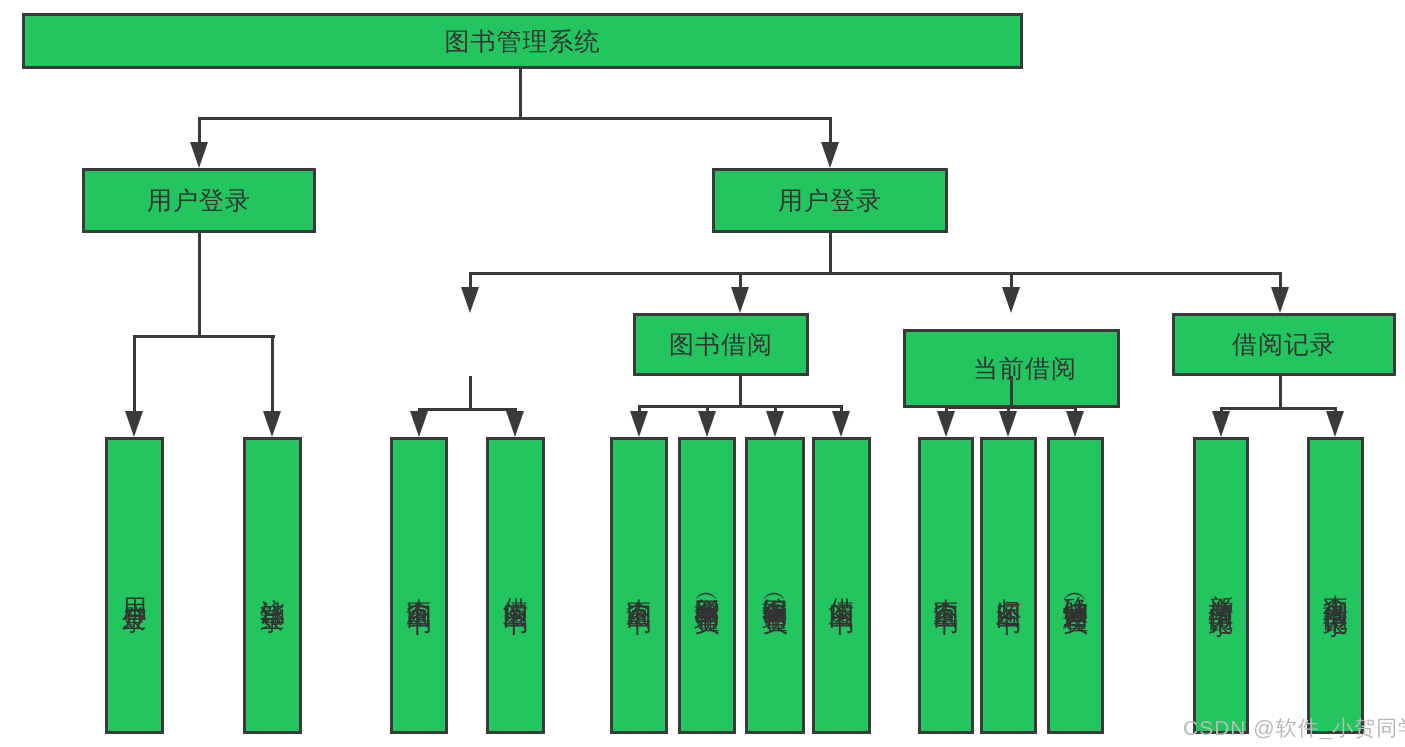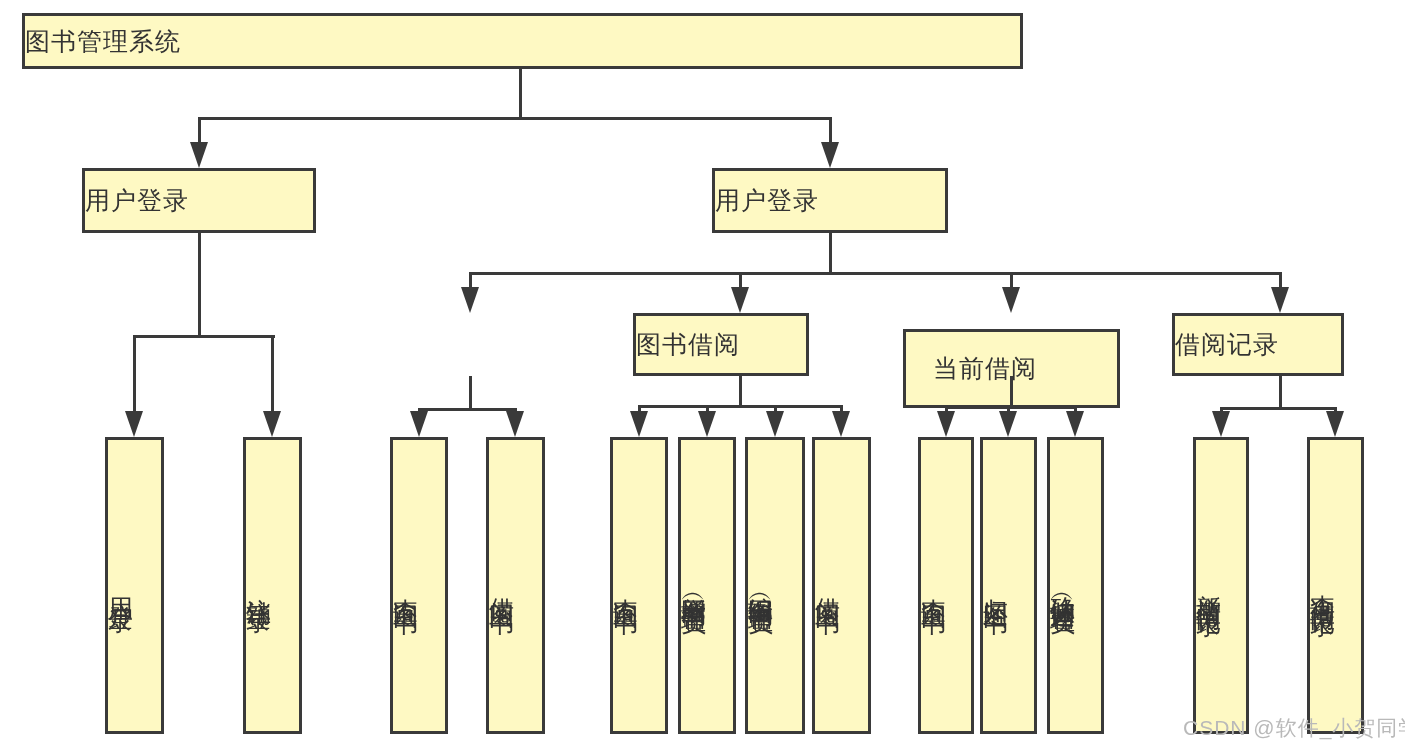--- a/index.html
+++ b/index.html
@@ -7,23 +7,24 @@
     position:relative;
     width:1405px;height:747px;
     background:#ffffff;
     font-family:"Liberation Sans", sans-serif;
     overflow:hidden;
   }
   .box{
     position:absolute;
     box-sizing:border-box;
     border:3px solid #3a3a3a;
-    background:#fef9c3;
+    background:#22c55e;
     display:flex;
     align-items:center;
+    justify-content:center;
     color:#333333;
   }
   .box .lbl{
     font-size:25px;
     letter-spacing:1px;
     color:#333333;
     white-space:nowrap;
   }
   .vbox .lbl{
     writing-mode:vertical-rl;
@@ -68,21 +69,21 @@
   <div class="box" style="left:712px;top:168px;width:236px;height:65px;">
     <span class="lbl">用户登录</span>
   </div>
 
   <div class="box" style="left:633px;top:313px;width:176px;height:63px;">
     <span class="lbl">图书借阅</span>
   </div>
   <div class="box" style="left:903px;top:329px;width:217px;height:79px;padding-left:27px;">
     <span class="lbl">当前借阅</span>
   </div>
-  <div class="box" style="left:1172px;top:313px;width:172px;height:63px;">
+  <div class="box" style="left:1172px;top:313px;width:224px;height:63px;">
     <span class="lbl">借阅记录</span>
   </div>
 
   <div class="box vbox" style="left:105px;top:437px;width:59px;height:297px;">
     <span class="lbl">用户登录</span>
   </div>
   <div class="box vbox" style="left:243px;top:437px;width:59px;height:297px;">
     <span class="lbl">注销登录</span>
   </div>
 

